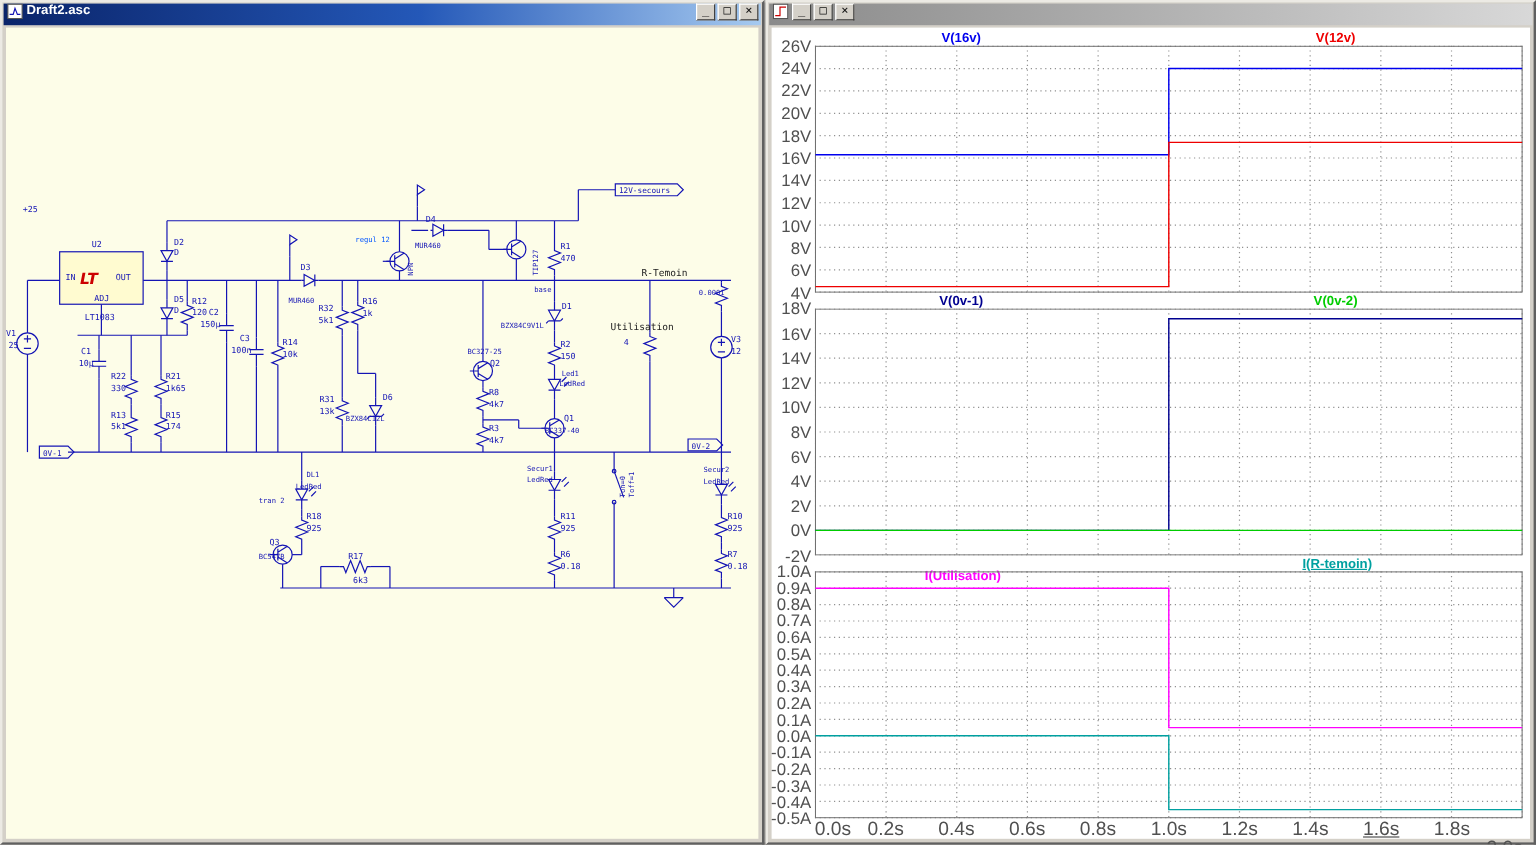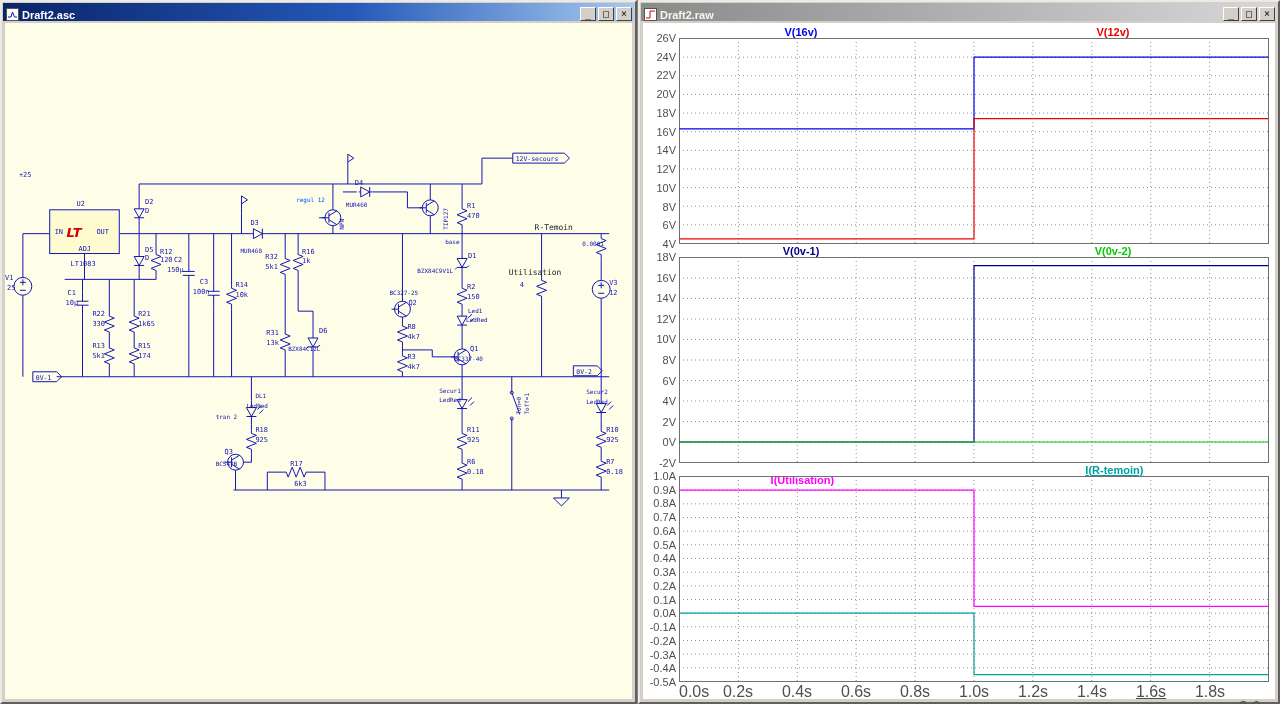--- a/index.html
+++ b/index.html
@@ -3,39 +3,39 @@
 <meta charset="utf-8">
 <style>
   *{box-sizing:border-box}
   html,body{margin:0;padding:0}
   body{width:1280px;height:704px;position:relative;background:#808080;
        font-family:"Liberation Sans",sans-serif;overflow:hidden}
   .window{position:absolute;top:0;height:704px;border:2px solid;
           border-color:#ECEAE4 #606060 #606060 #ECEAE4;background:#D4D0C8;padding:1px}
   #win-left{left:0;width:637px}
   #win-right{left:638px;width:642px}
-  .titlebar{height:18px;display:flex;align-items:flex-end;gap:3px;padding:0 2px;
+  .titlebar{height:18px;display:flex;align-items:flex-start;gap:3px;padding:0 2px;
             font-size:11px;font-weight:bold;user-select:none}
   .titlebar.active{background:linear-gradient(90deg,#0A246A 0%,#2458B8 55%,#A6CAF0 100%);color:#fff}
   .titlebar.inactive{background:linear-gradient(90deg,#8A8A8A 0%,#B8B8B8 60%,#D8D8D8 100%);color:#F6F6F2}
   .title-text{flex:1;white-space:nowrap;overflow:hidden}
   .win-icon{width:14px;height:13px;display:inline-flex;align-items:center;justify-content:center}
   .tb-btns{display:flex;gap:2px}
   .tb-btn{width:16px;height:14px;background:#D4D0C8;border:1px solid;
           border-color:#fff #404040 #404040 #fff;
           font:10px "DejaVu Sans Mono",monospace;line-height:12px;text-align:center;color:#111;cursor:default}
   .client{position:absolute;left:3px;right:3px;top:21px;bottom:3px}
   .schematic-client{background:#FDFDE8}
   #schematic{width:100%;height:100%;display:block}
   .wave-client{background:#fff;display:flex;flex-direction:column;padding:2px 6px 1px 2px}
   .pane{flex:1;display:flex;flex-direction:column;min-height:0}
   .pane-header{height:13px;display:flex;justify-content:space-around;align-items:center;
                font-size:11px;font-weight:bold}
   .pane-body{flex:1;display:flex;min-height:0}
-  .ylabels{width:34px;position:relative;font-size:11px;color:#505050}
+  .ylabels{width:34px;position:relative;font-size:14px;color:#505050}
   .ylabels span{position:absolute;right:3px;transform:translateY(-50%);line-height:1}
   .plot{flex:1;height:100%;display:block}
   .xlabels{height:16px;position:relative;margin-left:34px;font-size:16px;color:#505050}
   .xlabels span{position:absolute;top:1px;transform:translateX(-50%)}
   .xlabels span:first-child{transform:none}
   .xlabels span:last-child{transform:translateX(-100%)}
 </style>
 </head>
 <body>
 
@@ -419,21 +419,20 @@
 </div>
 
 <div class="window" id="win-right">
   <div class="titlebar inactive">
     <span class="win-icon">
       <svg width="13" height="13">
           <rect x="0.5" y="0.5" width="12" height="12" fill="#fff" stroke="#555"></rect>
           <path d="M2 10 h4 v-7 h5" stroke="#cc0000" fill="none"></path>
         </svg>
     </span>
-    <span class="title-text">Draft2.raw</span>
     <span class="tb-btns">
       <span class="tb-btn">_</span>
       <span class="tb-btn">□</span>
       <span class="tb-btn">×</span>
     </span>
   </div>
   <div class="client wave-client">
     <div class="pane">
       <div class="pane-header">
           <span style="color: rgb(0, 0, 238);">V(16v)</span>

